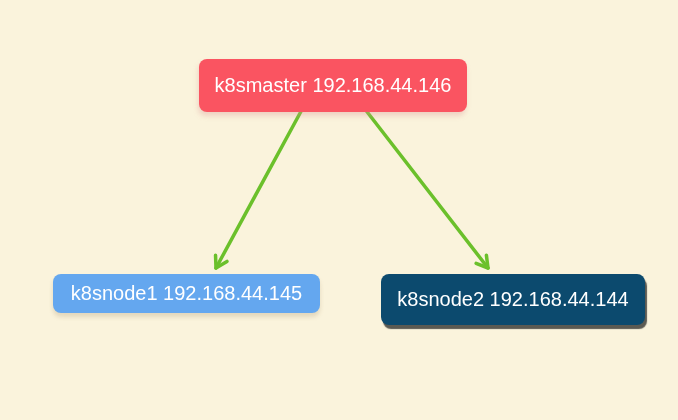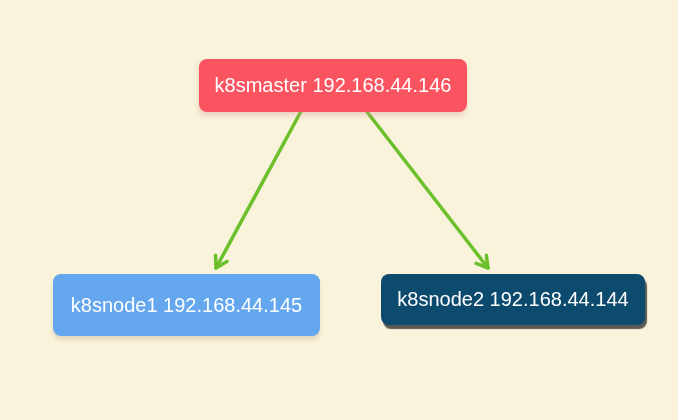--- a/index.html
+++ b/index.html
@@ -39,21 +39,21 @@
     top: 51px;
     width: 268px;
     height: 53px;
     box-shadow: -1px 4px 5px rgba(222, 150, 150, 0.35);
     margin-top: 8px;
   }
   .node-worker1 {
     left: 53px;
     top: 274px;
     width: 267px;
-    height: 62px;
+    height: 39px;
     box-shadow: 0px 4px 4px rgba(150, 125, 80, 0.22);
   }
   .node-worker2 {
     left: 381px;
     top: 274px;
     width: 264px;
     height: 51px;
     box-shadow: 2px 4px 1px rgba(62, 62, 58, 0.85);
   }
   .node-label {

